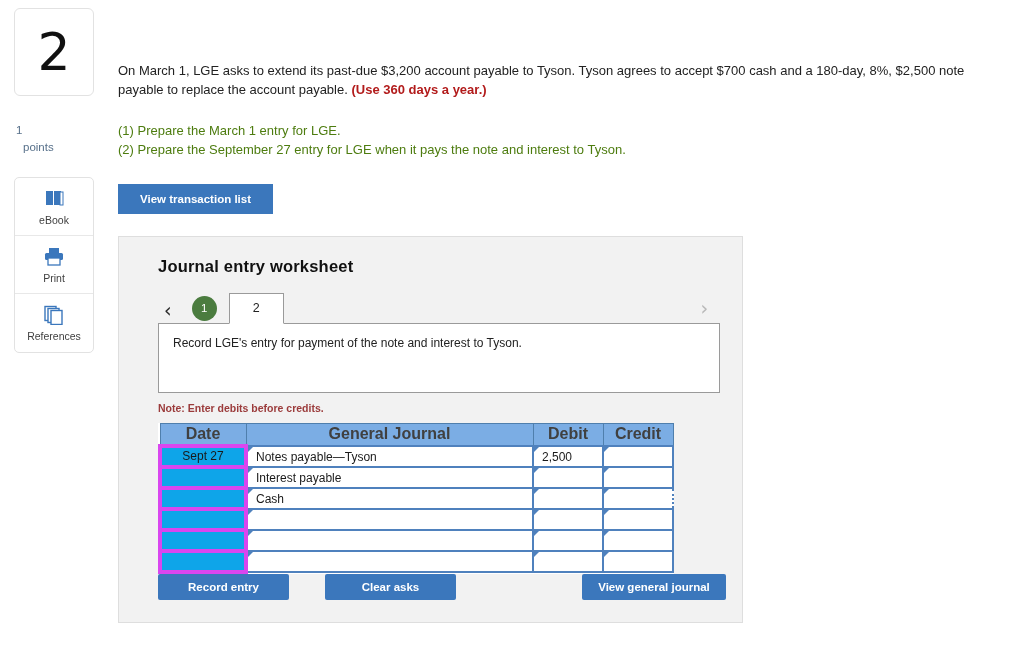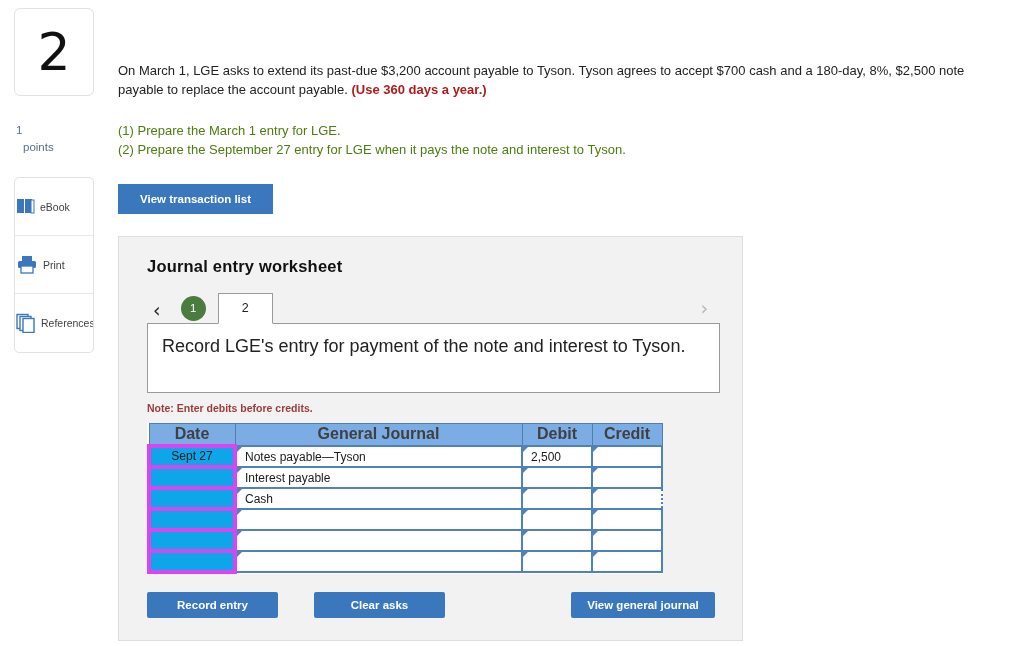--- a/index.html
+++ b/index.html
@@ -48,22 +48,22 @@
     margin-top: 22px;
     width: 80px;
     border: 1px solid #e2e2e2;
     border-radius: 5px;
     background: #fff;
     overflow: hidden;
   }
   .tool-item {
     height: 58px;
     border-bottom: 1px solid #e8e8e8;
-    display: flex; flex-direction: row;
-    align-items: center; 
+    display: flex; flex-direction: column;
+    align-items: center; justify-content: center;
     gap: 4px;
     cursor: pointer;
   }
   .tool-item:last-child { border-bottom: none; }
   .tool-label {
     font-size: 10.5px;
     color: #3f3f3f;
   }
   .tool-ico { height: 22px; display: flex; align-items: center; justify-content: center; }
 
@@ -106,21 +106,21 @@
     width: 155px; height: 30px;
     border-radius: 0;
   }
 
   
   #worksheet {
     margin-top: 22px;
     width: 625px;
     background: #f2f2f2;
     border: 1px solid #dedede;
-    padding: 20px 22px 22px 28px;
+    padding: 20px 22px 22px 39px;
     position: relative;
   }
   .ws-title {
     font-size: 16.5px;
     font-weight: bold;
     color: #111;
     letter-spacing: .2px;
   }
 
   .tabbar {
@@ -163,21 +163,21 @@
     z-index: 2;
     cursor: pointer;
   }
 
   .instr-box {
     background: #fff;
     border: 1px solid #9a9a9a;
     height: 70px;
     margin-top: -1px;
     padding: 12px 14px;
-    font-size: 18px;
+    font-size: 12px;
     color: #222;
     position: relative;
     z-index: 1;
   }
   .note-line {
     margin-top: 9px;
     font-size: 10.5px;
     color: #9b3b3b;
     font-weight: bold;
   }
@@ -230,21 +230,20 @@
     white-space: nowrap;
     overflow: hidden;
   }
   td.edit-cell.num .cellval { padding-right: 4px; }
   td.edit-cell.selected {
     border: 2px dotted #4f81bd;
   }
 
   
   .action-row {
-    margin-top: 18px;
     position: relative;
     height: 26px;
     width: 568px;
   }
   .action-row .btn {
     position: absolute;
     height: 26px;
     border-radius: 2px;
   }
   #record-entry { left: 0; width: 131px; }

